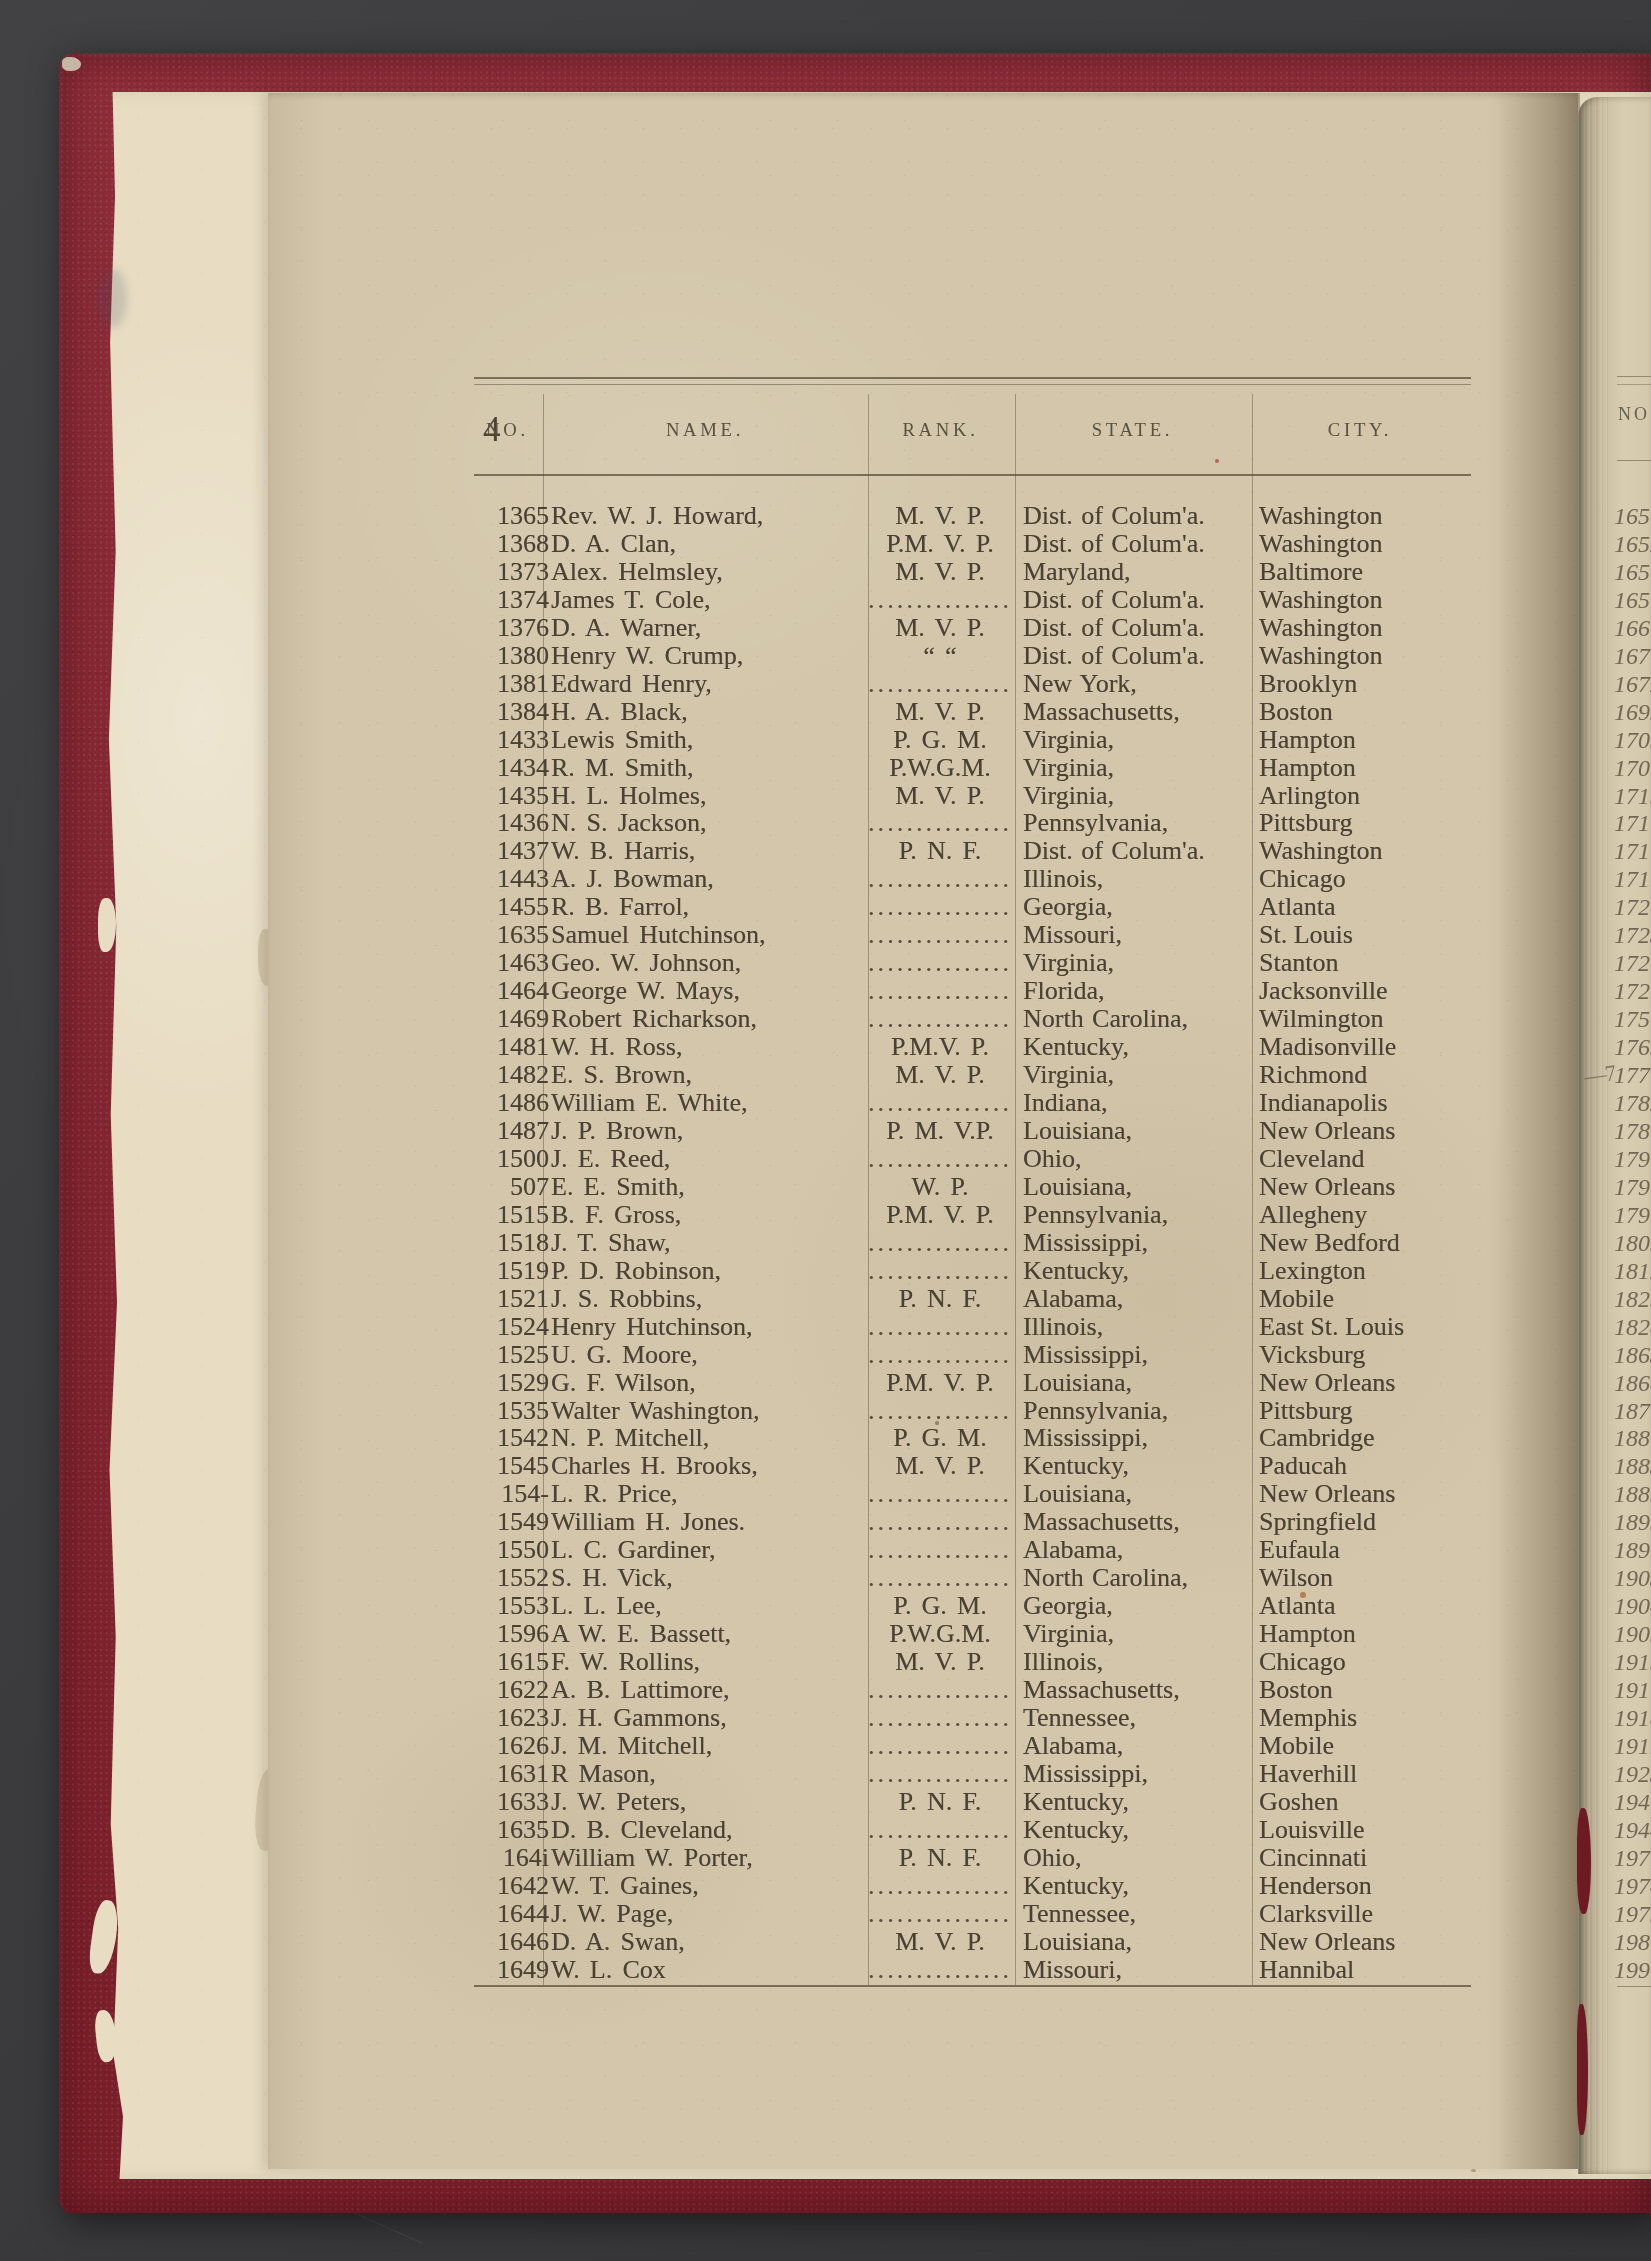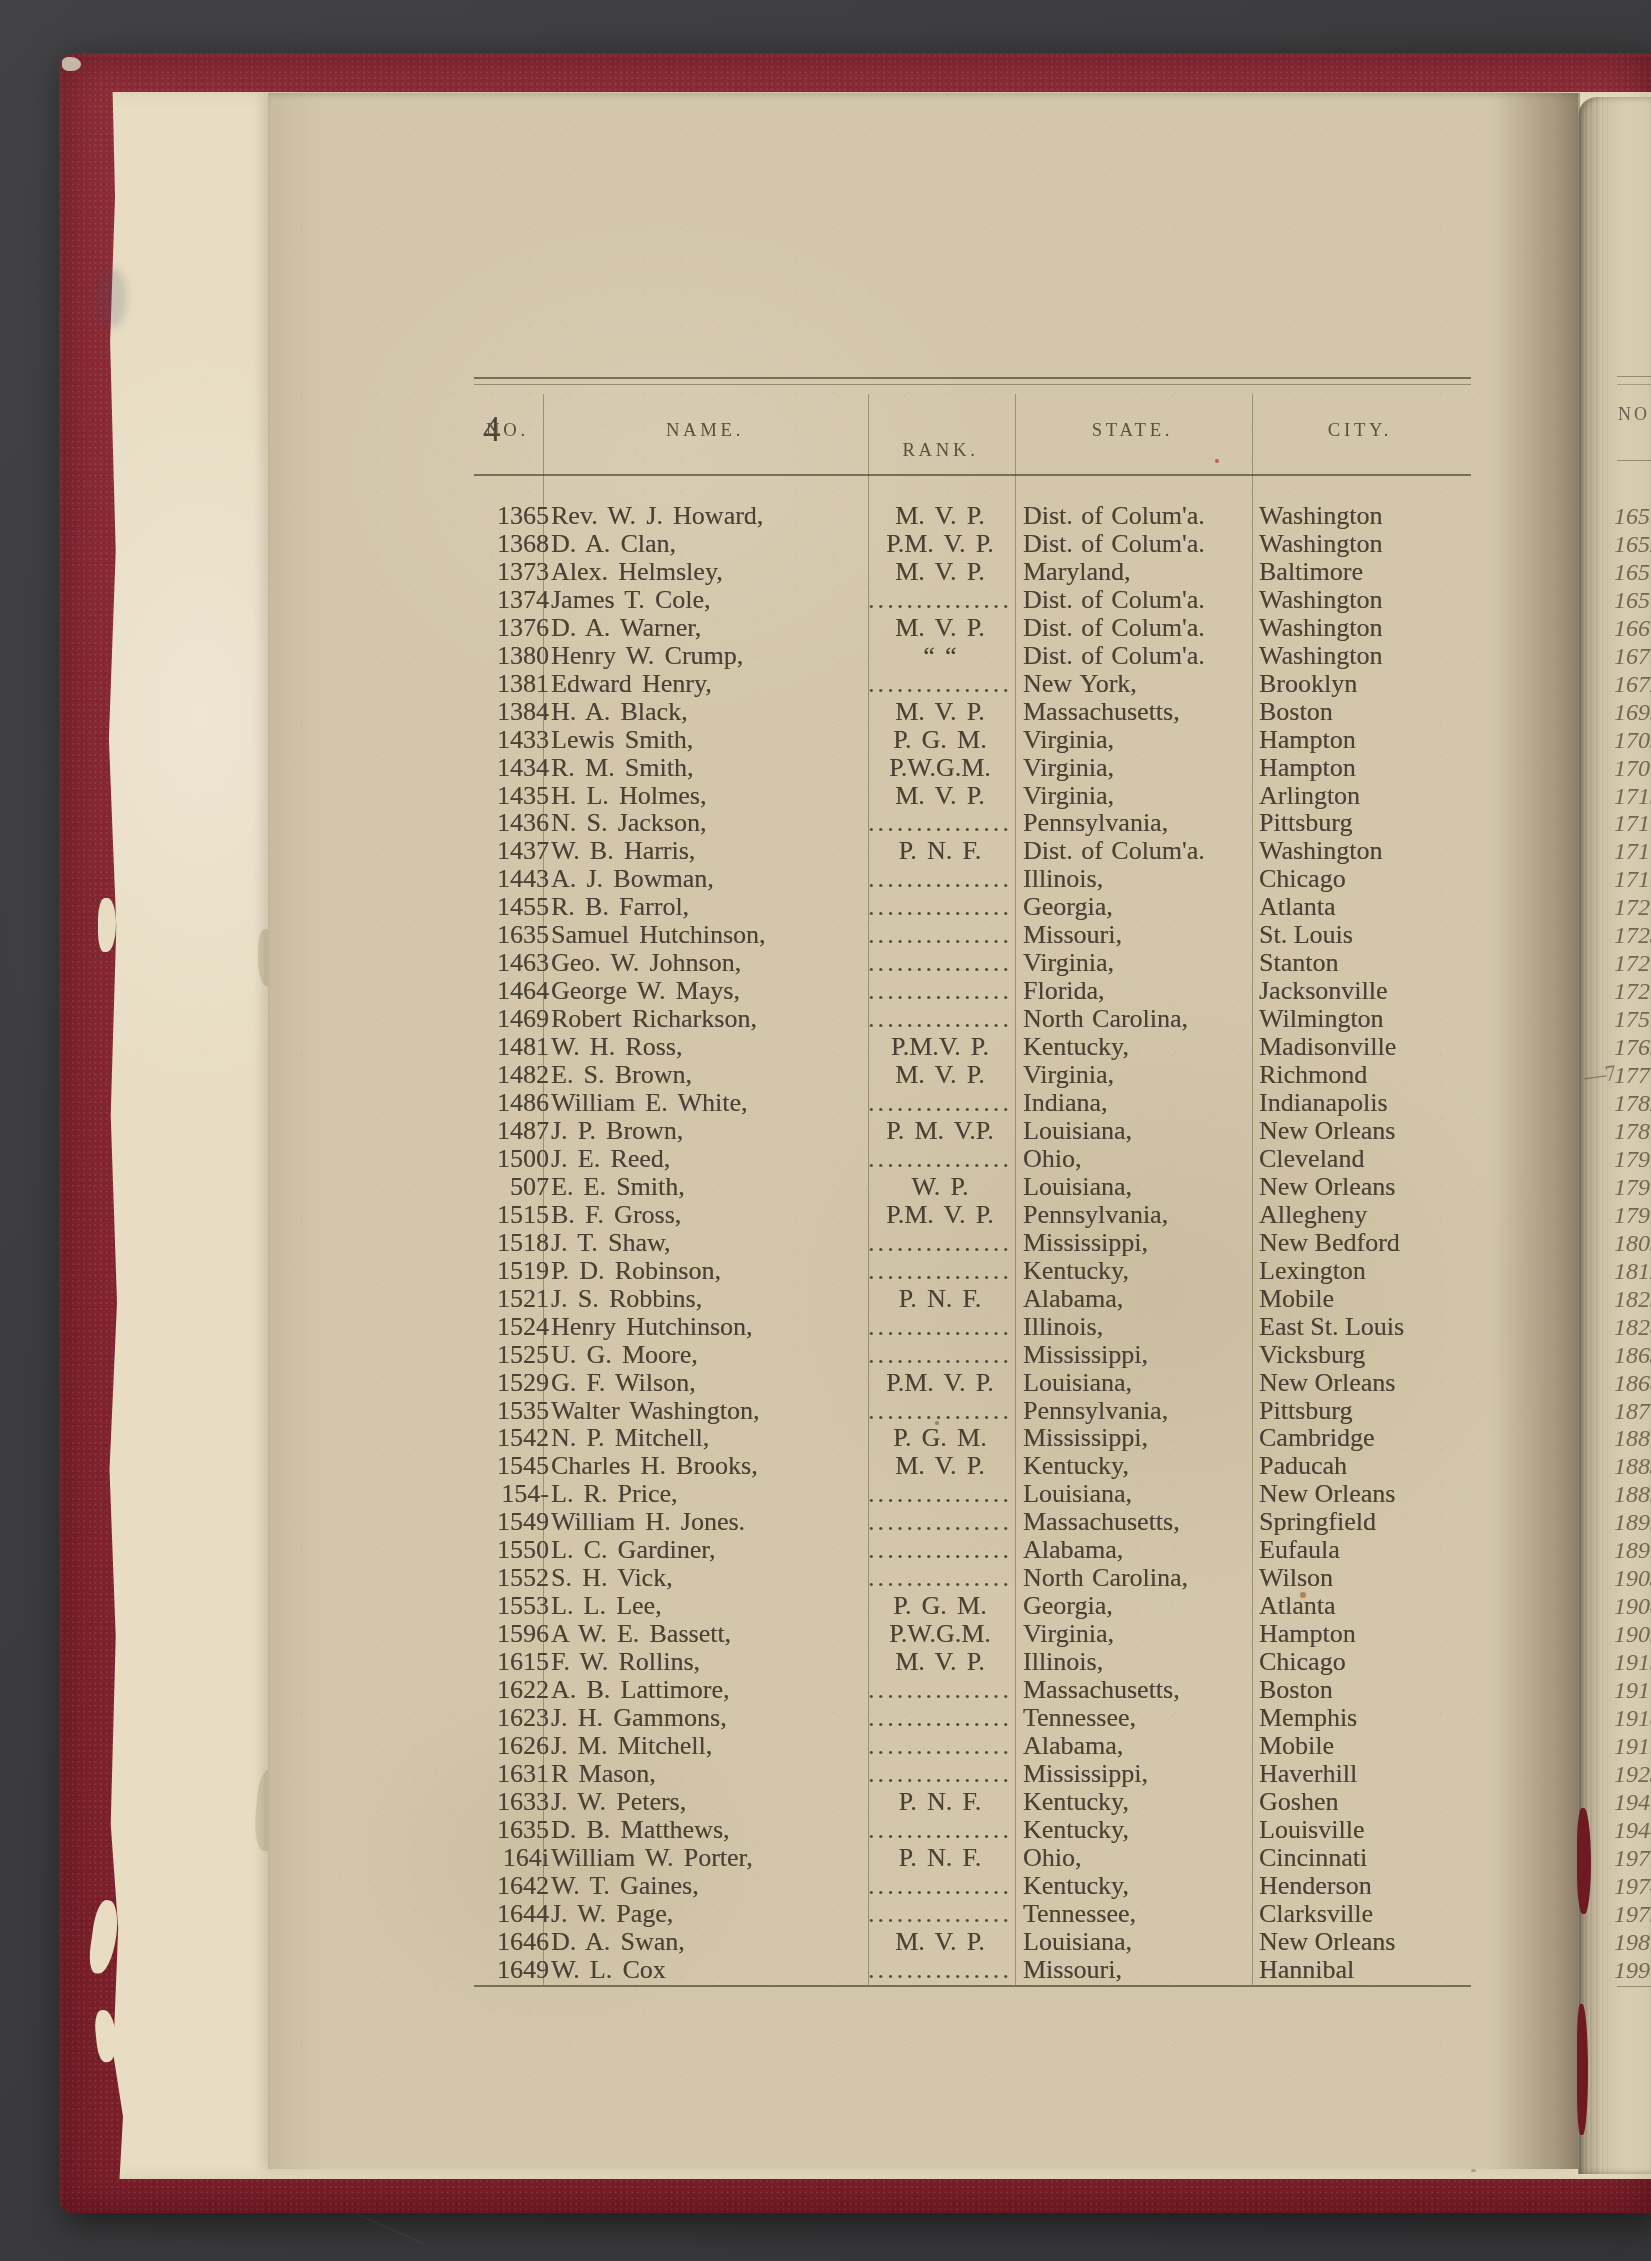--- a/index.html
+++ b/index.html
@@ -67,21 +67,21 @@
   .rule-d2{top:291px;height:1px;background:rgba(86,75,56,0.5);}
   .rule-head{top:381px;}
   .rule-bottom{top:1892px;height:1.6px;}
 
   .vrule{width:1.2px;top:301px;height:1591px;background:rgba(100,88,66,0.5);}
   .v1{left:275px;} .v2{left:600px;} .v3{left:747px;} .v4{left:984px;}
 
   .thead{left:204px;top:324px;width:997px;height:25px;}
   .thead .hc{position:absolute;top:0;height:25px;line-height:25px;text-align:center;
     font-size:18.7px;letter-spacing:3.7px;color:#59513f;}
-  .h-no{left:0;width:71px;} .h-name{left:71px;width:324px;} .h-rank{left:395px;width:147px;margin-top:20px;}
+  .h-no{left:0;width:71px;} .h-name{left:71px;width:324px;} .h-rank{left:395px;width:147px;}
   .h-state{left:542px;width:237px;} .h-city{left:779px;width:218px;}
 
   .rows{left:204px;top:409px;width:997px;height:1483px;}
   .row{position:absolute;left:0;width:997px;height:28px;line-height:28px;font-size:26px;
     color:#4a4134;text-shadow:0.2px 0.2px 0.4px rgba(74,65,52,0.45);}
   .row .cell{position:absolute;top:0;height:28px;overflow:hidden;white-space:nowrap;}
   .c-no{left:8px;width:69px;text-align:right;}
   .c-name{left:79px;width:312px;word-spacing:3.7px;}
   .c-rank{left:396px;width:144px;text-align:center;word-spacing:3.7px;font-family:Liberation Serif, serif;}
   .c-rank.rank-empty{text-align:left;}
@@ -534,21 +534,21 @@
         </div>
         <div class="row" style="top: 1286px;">
           <div class="cell c-no">1633</div>
           <div class="cell c-name"><span>J. W. Peters,</span></div>
           <div class="cell c-rank">P. N. F.</div>
           <div class="cell c-state"><span>Kentucky,</span></div>
           <div class="cell c-city">Goshen</div>
         </div>
         <div class="row" style="top: 1314px;">
           <div class="cell c-no">1635</div>
-          <div class="cell c-name"><span>D. B. Matthews,</span></div>
+          <div class="cell c-name"><span>D. B. Cleveland,</span></div>
           <div class="cell c-rank rank-empty">
             <div class="dots">................................................</div>
           </div>
           <div class="cell c-state"><span>Kentucky,</span></div>
           <div class="cell c-city">Louisville</div>
         </div>
         <div class="row" style="top: 1342px;">
           <div class="cell c-no">164i</div>
           <div class="cell c-name"><span>William W. Porter,</span></div>
           <div class="cell c-rank">P. N. F.</div>

